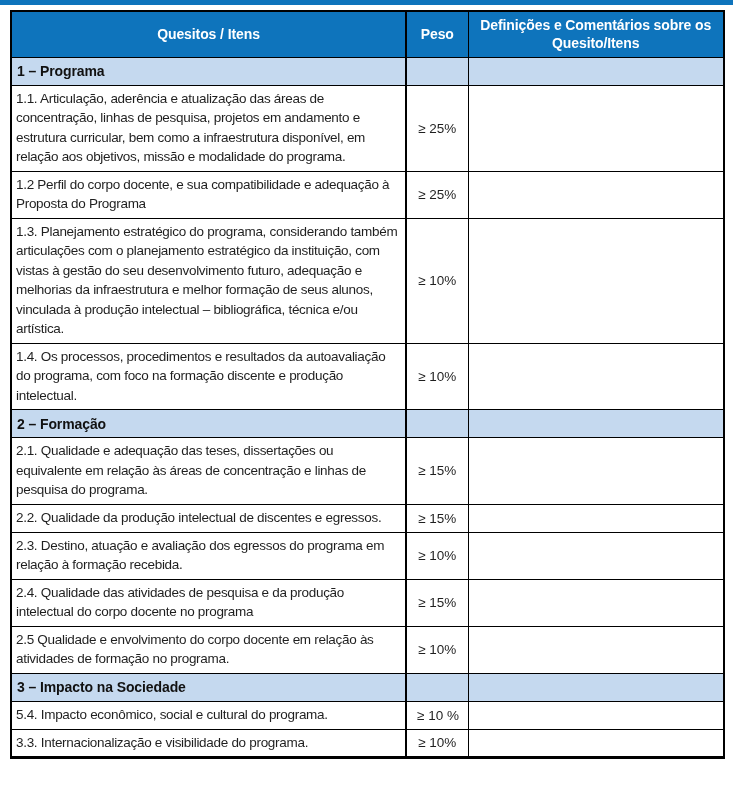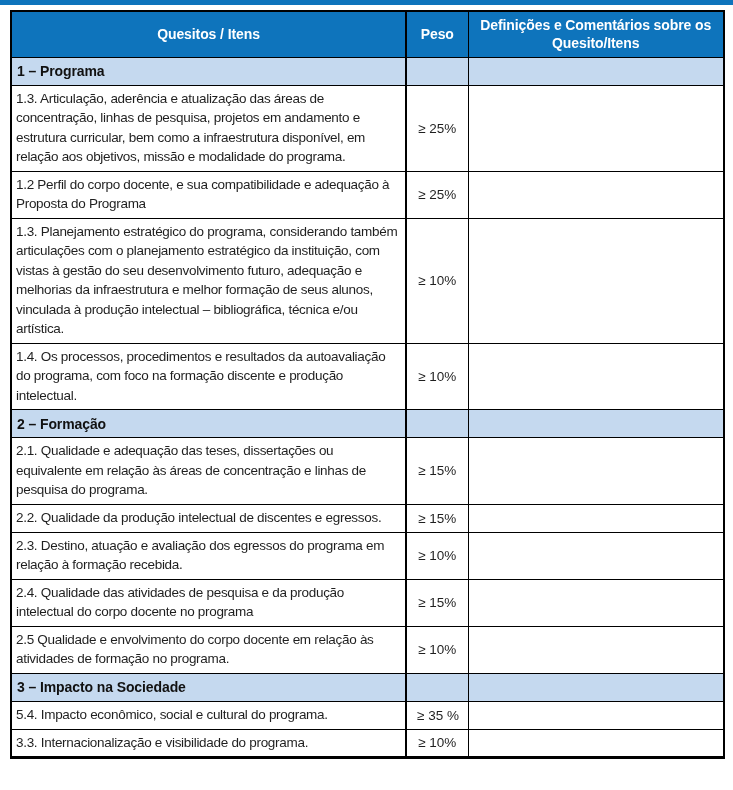--- a/index.html
+++ b/index.html
@@ -110,21 +110,21 @@
         <th>Definições e Comentários sobre os Quesito/Itens</th>
       </tr>
     </thead>
     <tbody>
         <tr class="section">
           <td>1 – Programa</td>
           <td></td>
           <td></td>
         </tr>
         <tr class="item">
-          <td class="item-text">1.3. Articulação, aderência e atualização das áreas de concentração, linhas de pesquisa, projetos em andamento e estrutura curricular, bem como a infraestrutura disponível, em relação aos objetivos, missão e modalidade do programa.</td>
+          <td class="item-text">1.1. Articulação, aderência e atualização das áreas de concentração, linhas de pesquisa, projetos em andamento e estrutura curricular, bem como a infraestrutura disponível, em relação aos objetivos, missão e modalidade do programa.</td>
           <td class="peso">≥ 25%</td>
           <td class="comment"></td>
         </tr>
         <tr class="item">
           <td class="item-text">1.2 Perfil do corpo docente, e sua compatibilidade e adequação à Proposta do Programa</td>
           <td class="peso">≥ 25%</td>
           <td class="comment"></td>
         </tr>
         <tr class="item">
           <td class="item-text">1.3. Planejamento estratégico do programa, considerando também articulações com o planejamento estratégico da instituição, com vistas à gestão do seu desenvolvimento futuro, adequação e melhorias da infraestrutura e melhor formação de seus alunos, vinculada à produção intelectual – bibliográfica, técnica e/ou artística.</td>
@@ -166,21 +166,21 @@
           <td class="peso">≥ 10%</td>
           <td class="comment"></td>
         </tr>
         <tr class="section">
           <td>3 – Impacto na Sociedade</td>
           <td></td>
           <td></td>
         </tr>
         <tr class="item">
           <td class="item-text">5.4.  Impacto econômico, social e cultural do programa.</td>
-          <td class="peso">≥ 35 %</td>
+          <td class="peso">≥ 10 %</td>
           <td class="comment"></td>
         </tr>
         <tr class="item">
           <td class="item-text">3.3. Internacionalização e visibilidade do programa.</td>
           <td class="peso">≥ 10%</td>
           <td class="comment"></td>
         </tr>
       </tbody>
   </table>
 </div>

